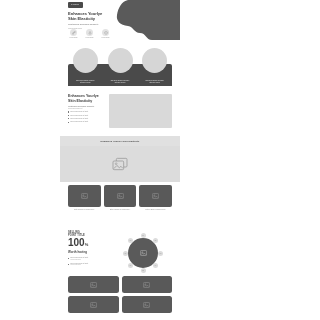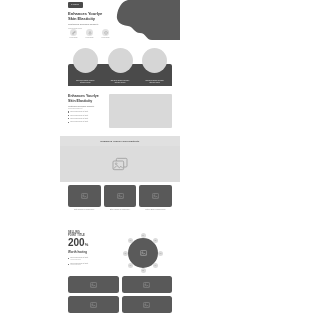--- a/index.html
+++ b/index.html
@@ -262,21 +262,21 @@
   </div>
 
   <div class="col" style="top:228px">
     <div class="sp">
       <div class="sp-left">
         <div class="sp-kicker">
           <div>SELLING</div>
           <div>POINT TITLE</div>
         </div>
         <div class="sp-num">
-          <span>200</span><i>%</i>
+          <span>100</span><i>%</i>
         </div>
         <div class="sp-tag">Worth having</div>
         <div class="sp-list">
           <div class="sp-li">
             <i class="f-dot" style="margin-top:1px"></i>
             <div>
               <div class="sp-li-t">Lorem ipsum dolor sit amet</div>
               <div class="sp-li-s">Lorem ipsum dolor</div>
             </div>
           </div>

